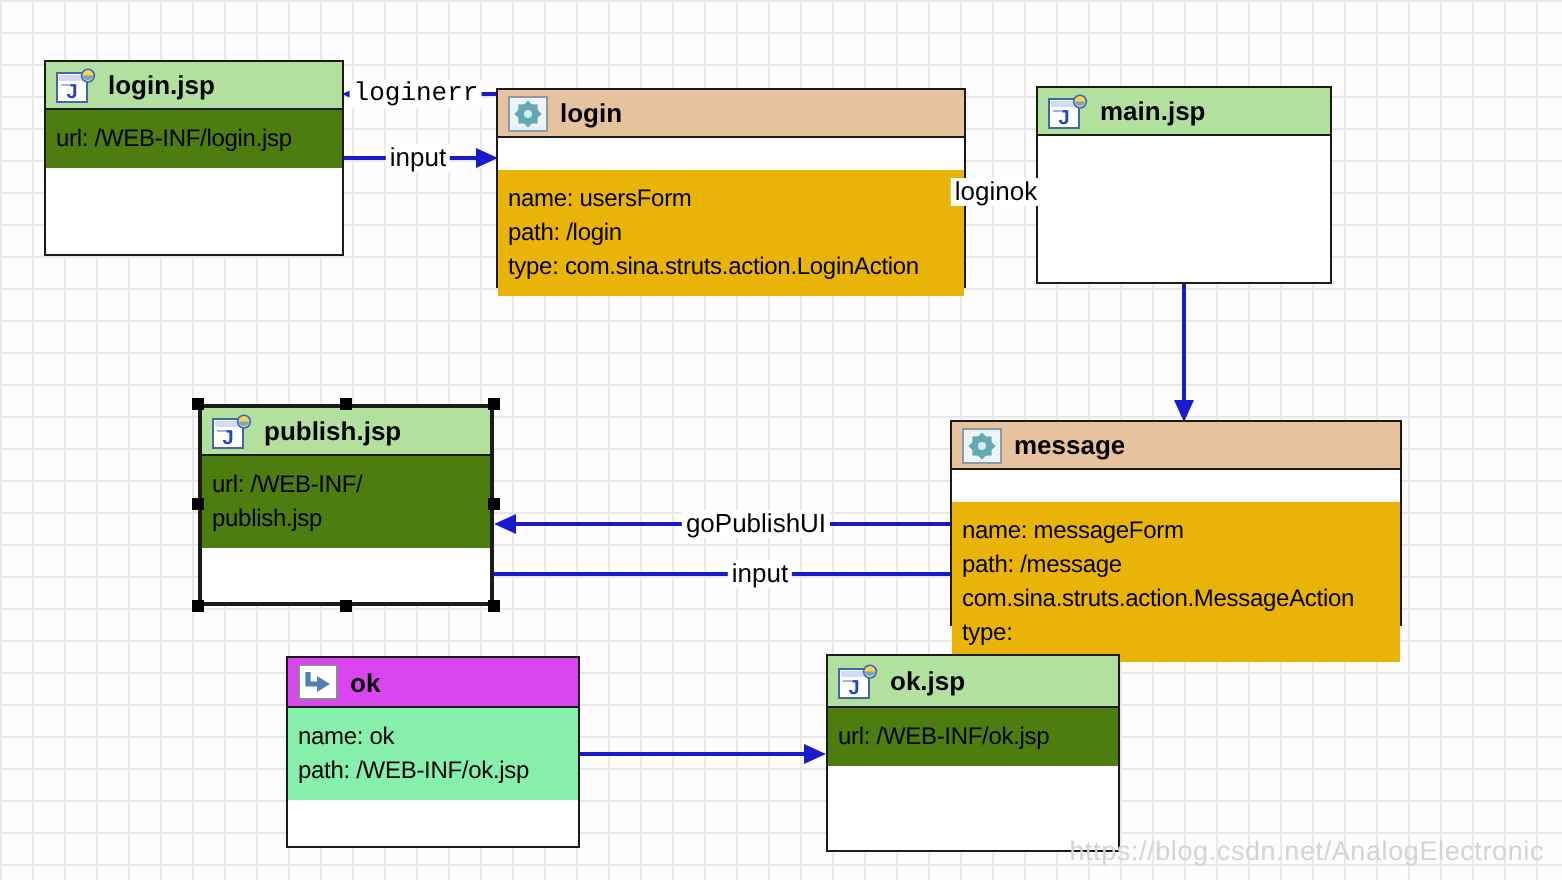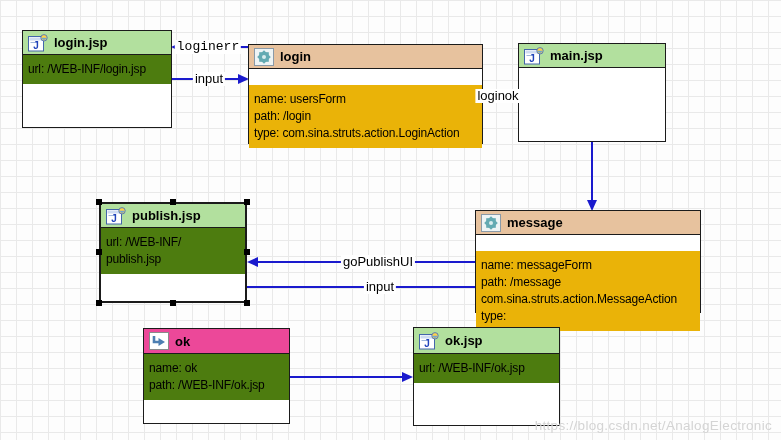--- a/index.html
+++ b/index.html
@@ -20,22 +20,22 @@
     height:24px;box-sizing:border-box;border-bottom:1px solid #1b1b1b;
     display:flex;align-items:center;gap:6px;padding:0 5px;
     font-size:13px;font-weight:bold;
   }
   .node-body{padding:6px 5px;font-size:12px;letter-spacing:-0.15px;line-height:17px;}
   .hdr-jsp{background:#b2e09e;}
   .body-jsp{background:#4d7c0f;}
   .hdr-action{background:#e7c29e;}
   .body-action{background:#eab308;margin-top:16px;}
   .body-selected{background:#4d7c0f;}
-  .hdr-forward{background:#ec4899;}
-  .body-forward{background:#4d7c0f;}
+  .hdr-forward{background:#d946ef;}
+  .body-forward{background:#86efac;}
   .icon{display:inline-flex;width:20px;height:18px;flex:0 0 auto;}
   .wire-label{
     position:absolute;transform:translate(-50%,-50%);
     background:#ffffff;font-size:13px;line-height:14px;padding:0 2px;
     white-space:nowrap;
   }
   .handle{
     position:absolute;width:6px;height:6px;background:#000;
   }
   .watermark{

